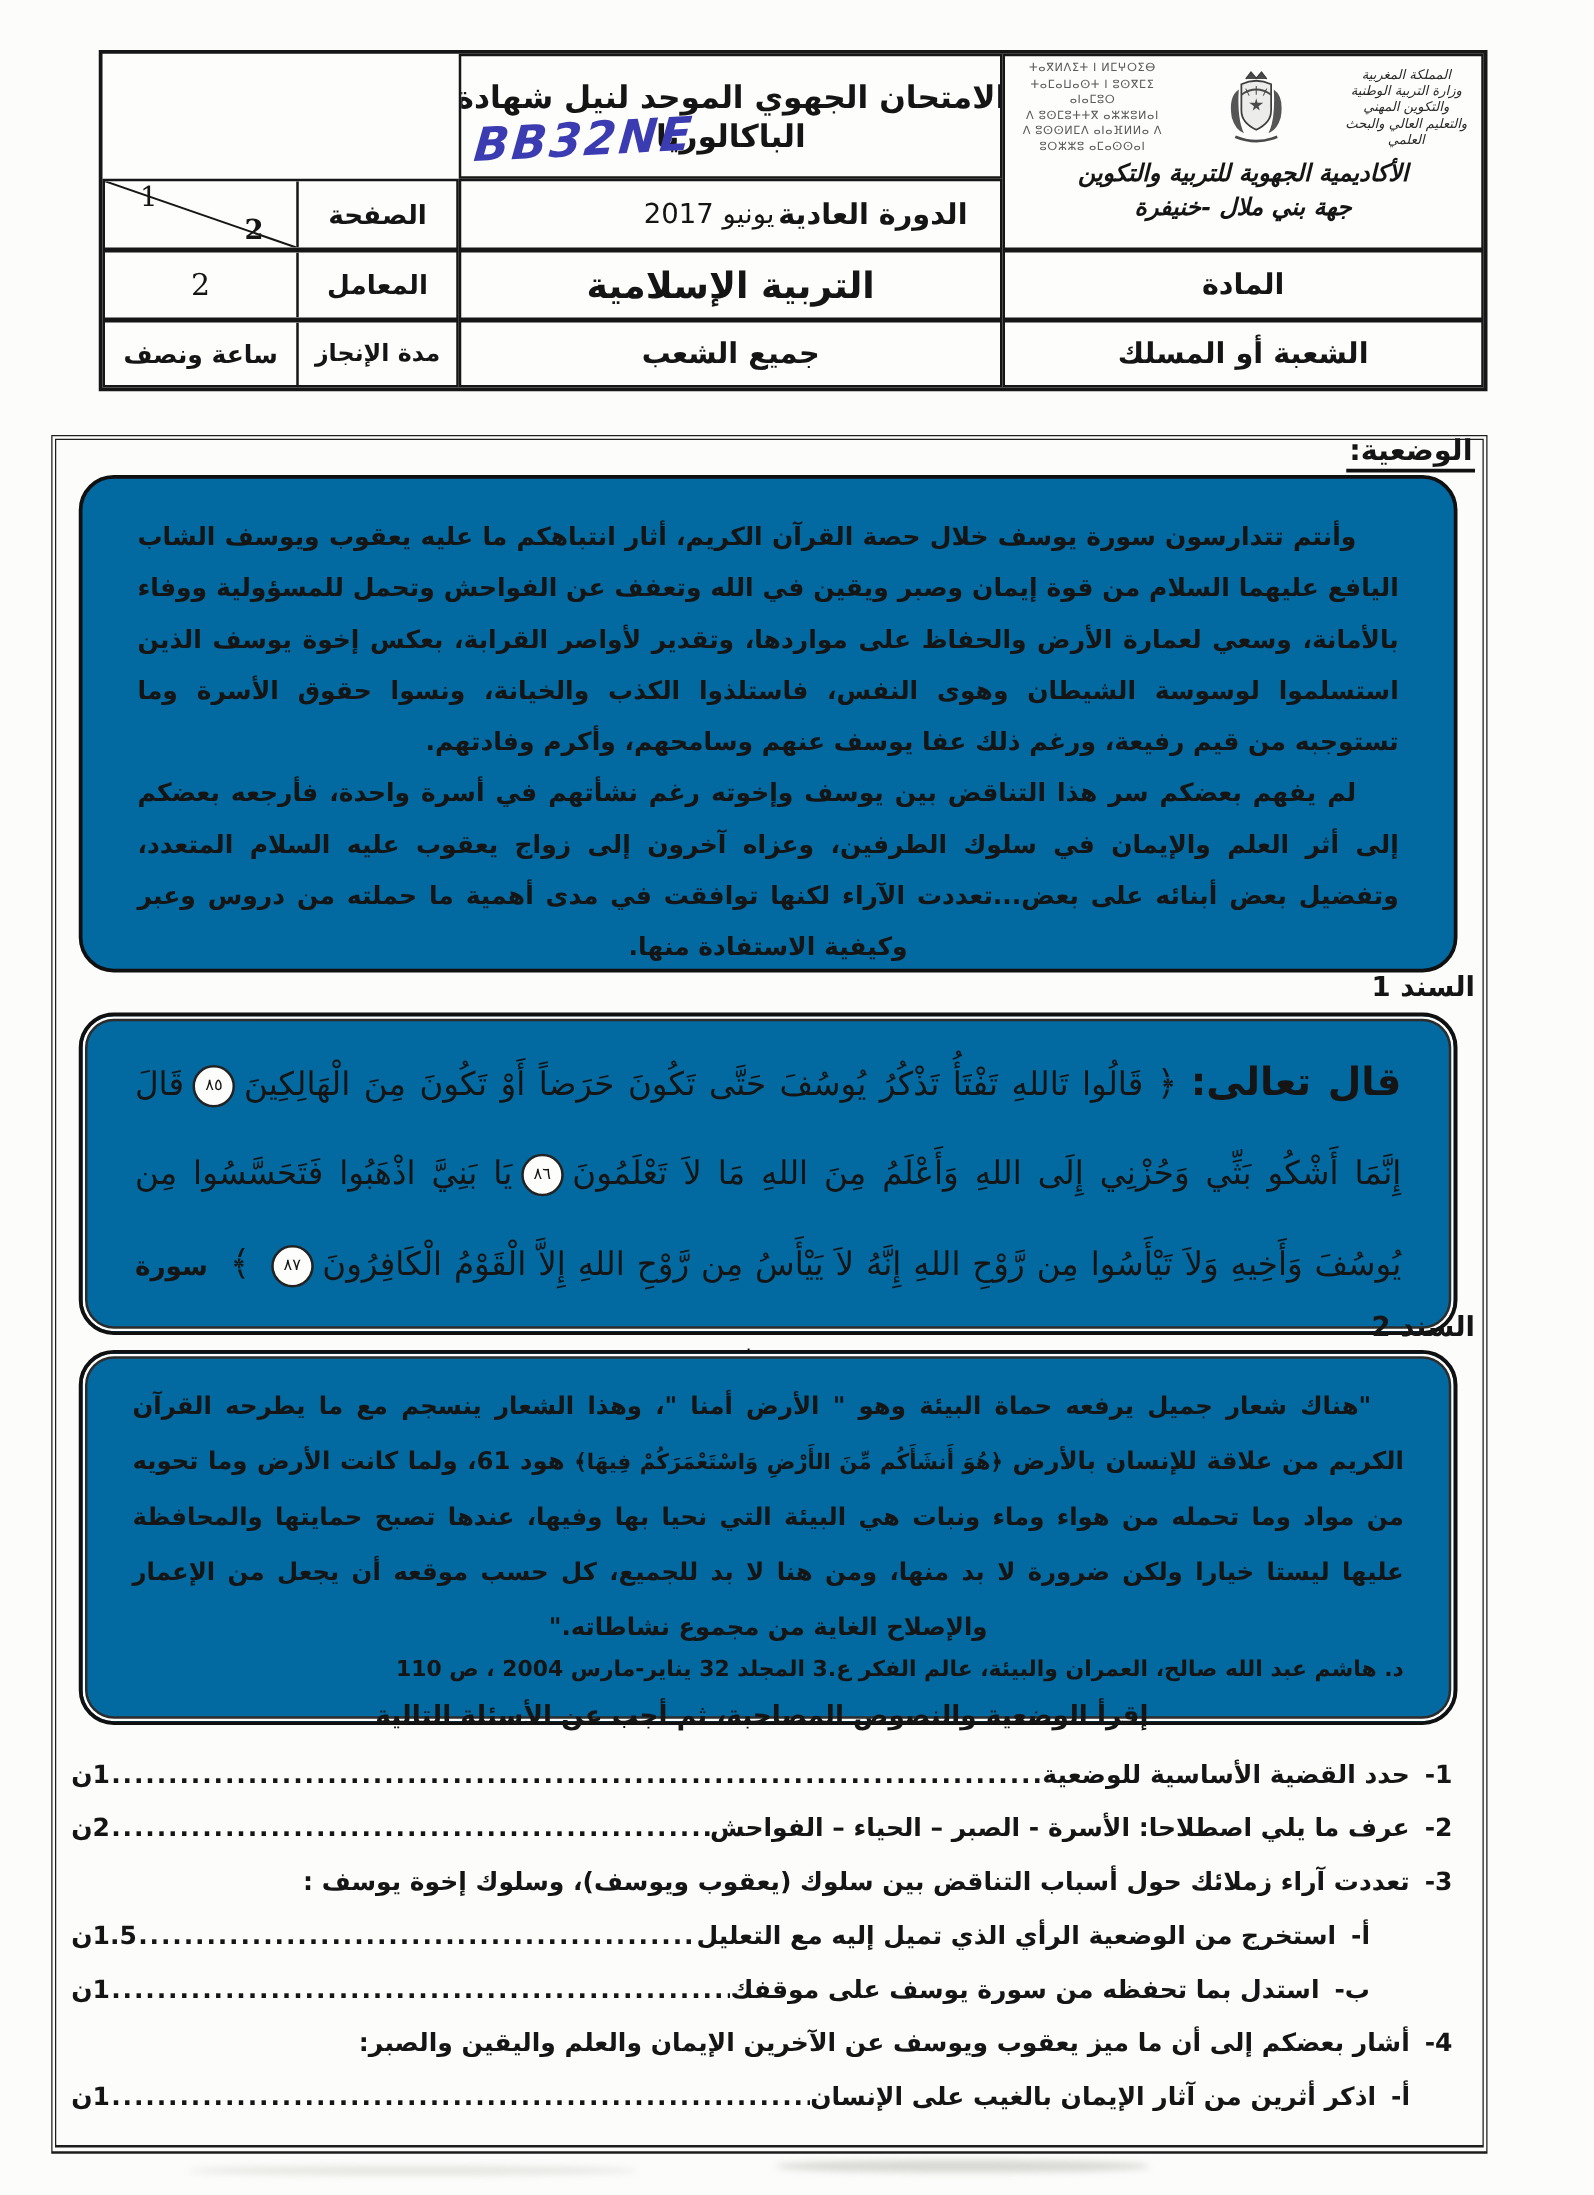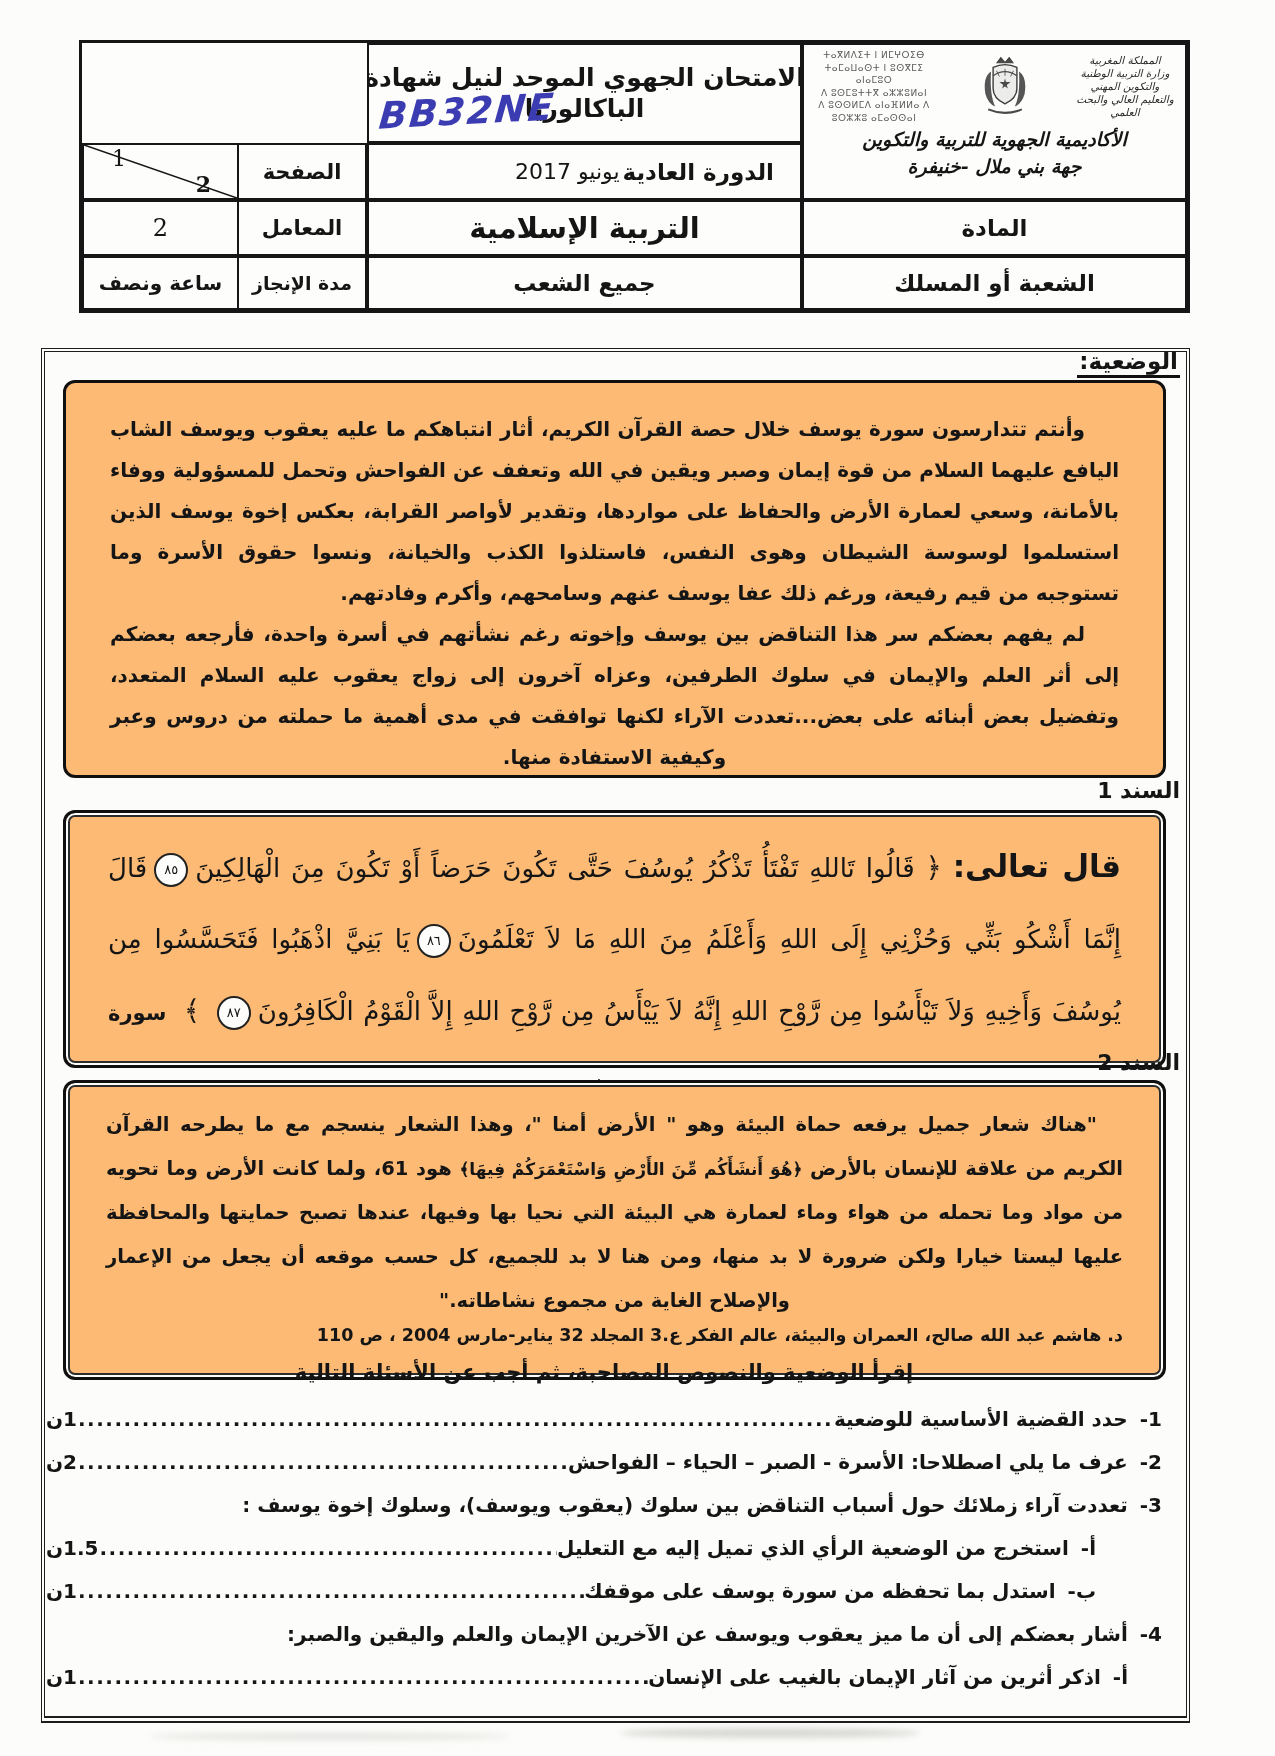--- a/index.html
+++ b/index.html
@@ -79,22 +79,22 @@
     position:absolute;top:-4px;right:6px;z-index:3;
     font-weight:bold;font-size:23px;
     border-bottom:3px solid #111;padding:0 2px 1px;
     background:transparent;
   }
   .h-sanad{position:absolute;right:6px;font-weight:bold;font-size:22px;z-index:3;}
   .h-s1{top:426px;}
   .h-s2{top:698px;}
   .rbox{
     position:absolute;right:20px;left:18px;
-    border:3px solid #101010;border-radius:12px;
-    background:#fdba74;
+    border:3px solid #101010;border-radius:28px;
+    background:#0369a1;
   }
   .rbox.dbl{box-shadow:inset 0 0 0 2px #fdfdfb, inset 0 0 0 4px #2c2c2c;}
   .box-sit{top:28px;height:366px;padding:26px 44px 0;}
   .box-sit p{margin:0;font-weight:bold;font-size:20px;line-height:41px;text-align:justify;text-indent:34px;}
   .box-sit p.center-last{text-align-last:center;}
   .box-quran{top:458px;height:234px;padding:18px 42px 0;
     font-size:26px;line-height:71px;text-align:justify;text-align-last:center;}
   .q-intro-label{font-weight:bold;font-size:31px;}
   .bracket{font-size:28px;}
   .ayah{
@@ -102,21 +102,21 @@
     width:30px;height:30px;border:2px solid #222;border-radius:50%;
     font-size:13px;line-height:1;margin:0 7px;vertical-align:middle;
     background:#fdfdfb;
   }
   .verse-src{font-weight:bold;font-size:21px;margin-right:8px;}
   .box-env{top:728px;height:274px;padding:20px 40px 0;}
   .box-env .envp{margin:0;font-weight:bold;font-size:19.5px;line-height:44px;text-align:justify;text-align-last:center;text-indent:26px;}
   .inline-verse{font-size:17px;letter-spacing:-0.3px;}
   .env-src{font-weight:bold;font-size:17.5px;margin-top:2px;text-align:right;}
   
-  .questions{position:absolute;top:1008px;right:24px;left:1px;}
+  .questions{position:absolute;top:1008px;right:24px;left:12px;}
   .q-intro{text-align:center;font-weight:bold;font-size:21px;margin-bottom:20px;}
   .q-row{display:flex;align-items:flex-end;font-weight:bold;font-size:20px;line-height:30px;margin-bottom:13px;}
   .q-num{white-space:nowrap;margin-left:12px;}
   .q-text{white-space:nowrap;}
   .q-dots{flex:1;overflow:hidden;white-space:nowrap;letter-spacing:1.5px;direction:ltr;text-align:left;}
   .q-score{white-space:nowrap;margin-right:1px;}
   .indent-1{padding-right:66px;}
   .indent-2{padding-right:34px;}
   
   .smudge{position:absolute;left:620px;top:1728px;width:300px;height:10px;background:#b9b9b4;border-radius:50%;filter:blur(3px);opacity:.55;}
@@ -225,21 +225,21 @@
       <span class="verse-src">سورة يوسف</span>
     </div>
 
     <div class="h-sanad h-s2">السند 2</div>
 
     <div class="rbox dbl box-env">
       <p class="envp">
         <span>"هناك شعار جميل يرفعه حماة البيئة وهو " الأرض أمنا "، وهذا الشعار ينسجم مع ما يطرحه القرآن الكريم من علاقة للإنسان بالأرض</span>
         <span class="inline-verse">﴿</span><span class="inline-verse">هُوَ أَنشَأَكُم مِّنَ الأَرْضِ وَاسْتَعْمَرَكُمْ فِيهَا</span><span class="inline-verse">﴾</span>
         <span>هود 61،</span>
-        <span>ولما كانت الأرض وما تحويه من مواد وما تحمله من هواء وماء لعمارة هي البيئة التي نحيا بها وفيها، عندها تصبح حمايتها والمحافظة عليها ليستا خيارا ولكن ضرورة لا بد منها، ومن هنا لا بد للجميع، كل حسب موقعه أن يجعل من الإعمار والإصلاح الغاية من مجموع نشاطاته."</span>
+        <span>ولما كانت الأرض وما تحويه من مواد وما تحمله من هواء وماء ونبات هي البيئة التي نحيا بها وفيها، عندها تصبح حمايتها والمحافظة عليها ليستا خيارا ولكن ضرورة لا بد منها، ومن هنا لا بد للجميع، كل حسب موقعه أن يجعل من الإعمار والإصلاح الغاية من مجموع نشاطاته."</span>
       </p>
       <div class="env-src">د. هاشم عبد الله صالح، العمران والبيئة، عالم الفكر ع.3 المجلد 32 يناير-مارس 2004 ، ص 110</div>
     </div>
 
     <div class="questions">
       <div class="q-intro">إقرأ الوضعية والنصوص المصاحبة، ثم أجب عن الأسئلة التالية</div>
       <div>
 
           <div class="q-row">
             <span class="q-num">1-</span>

